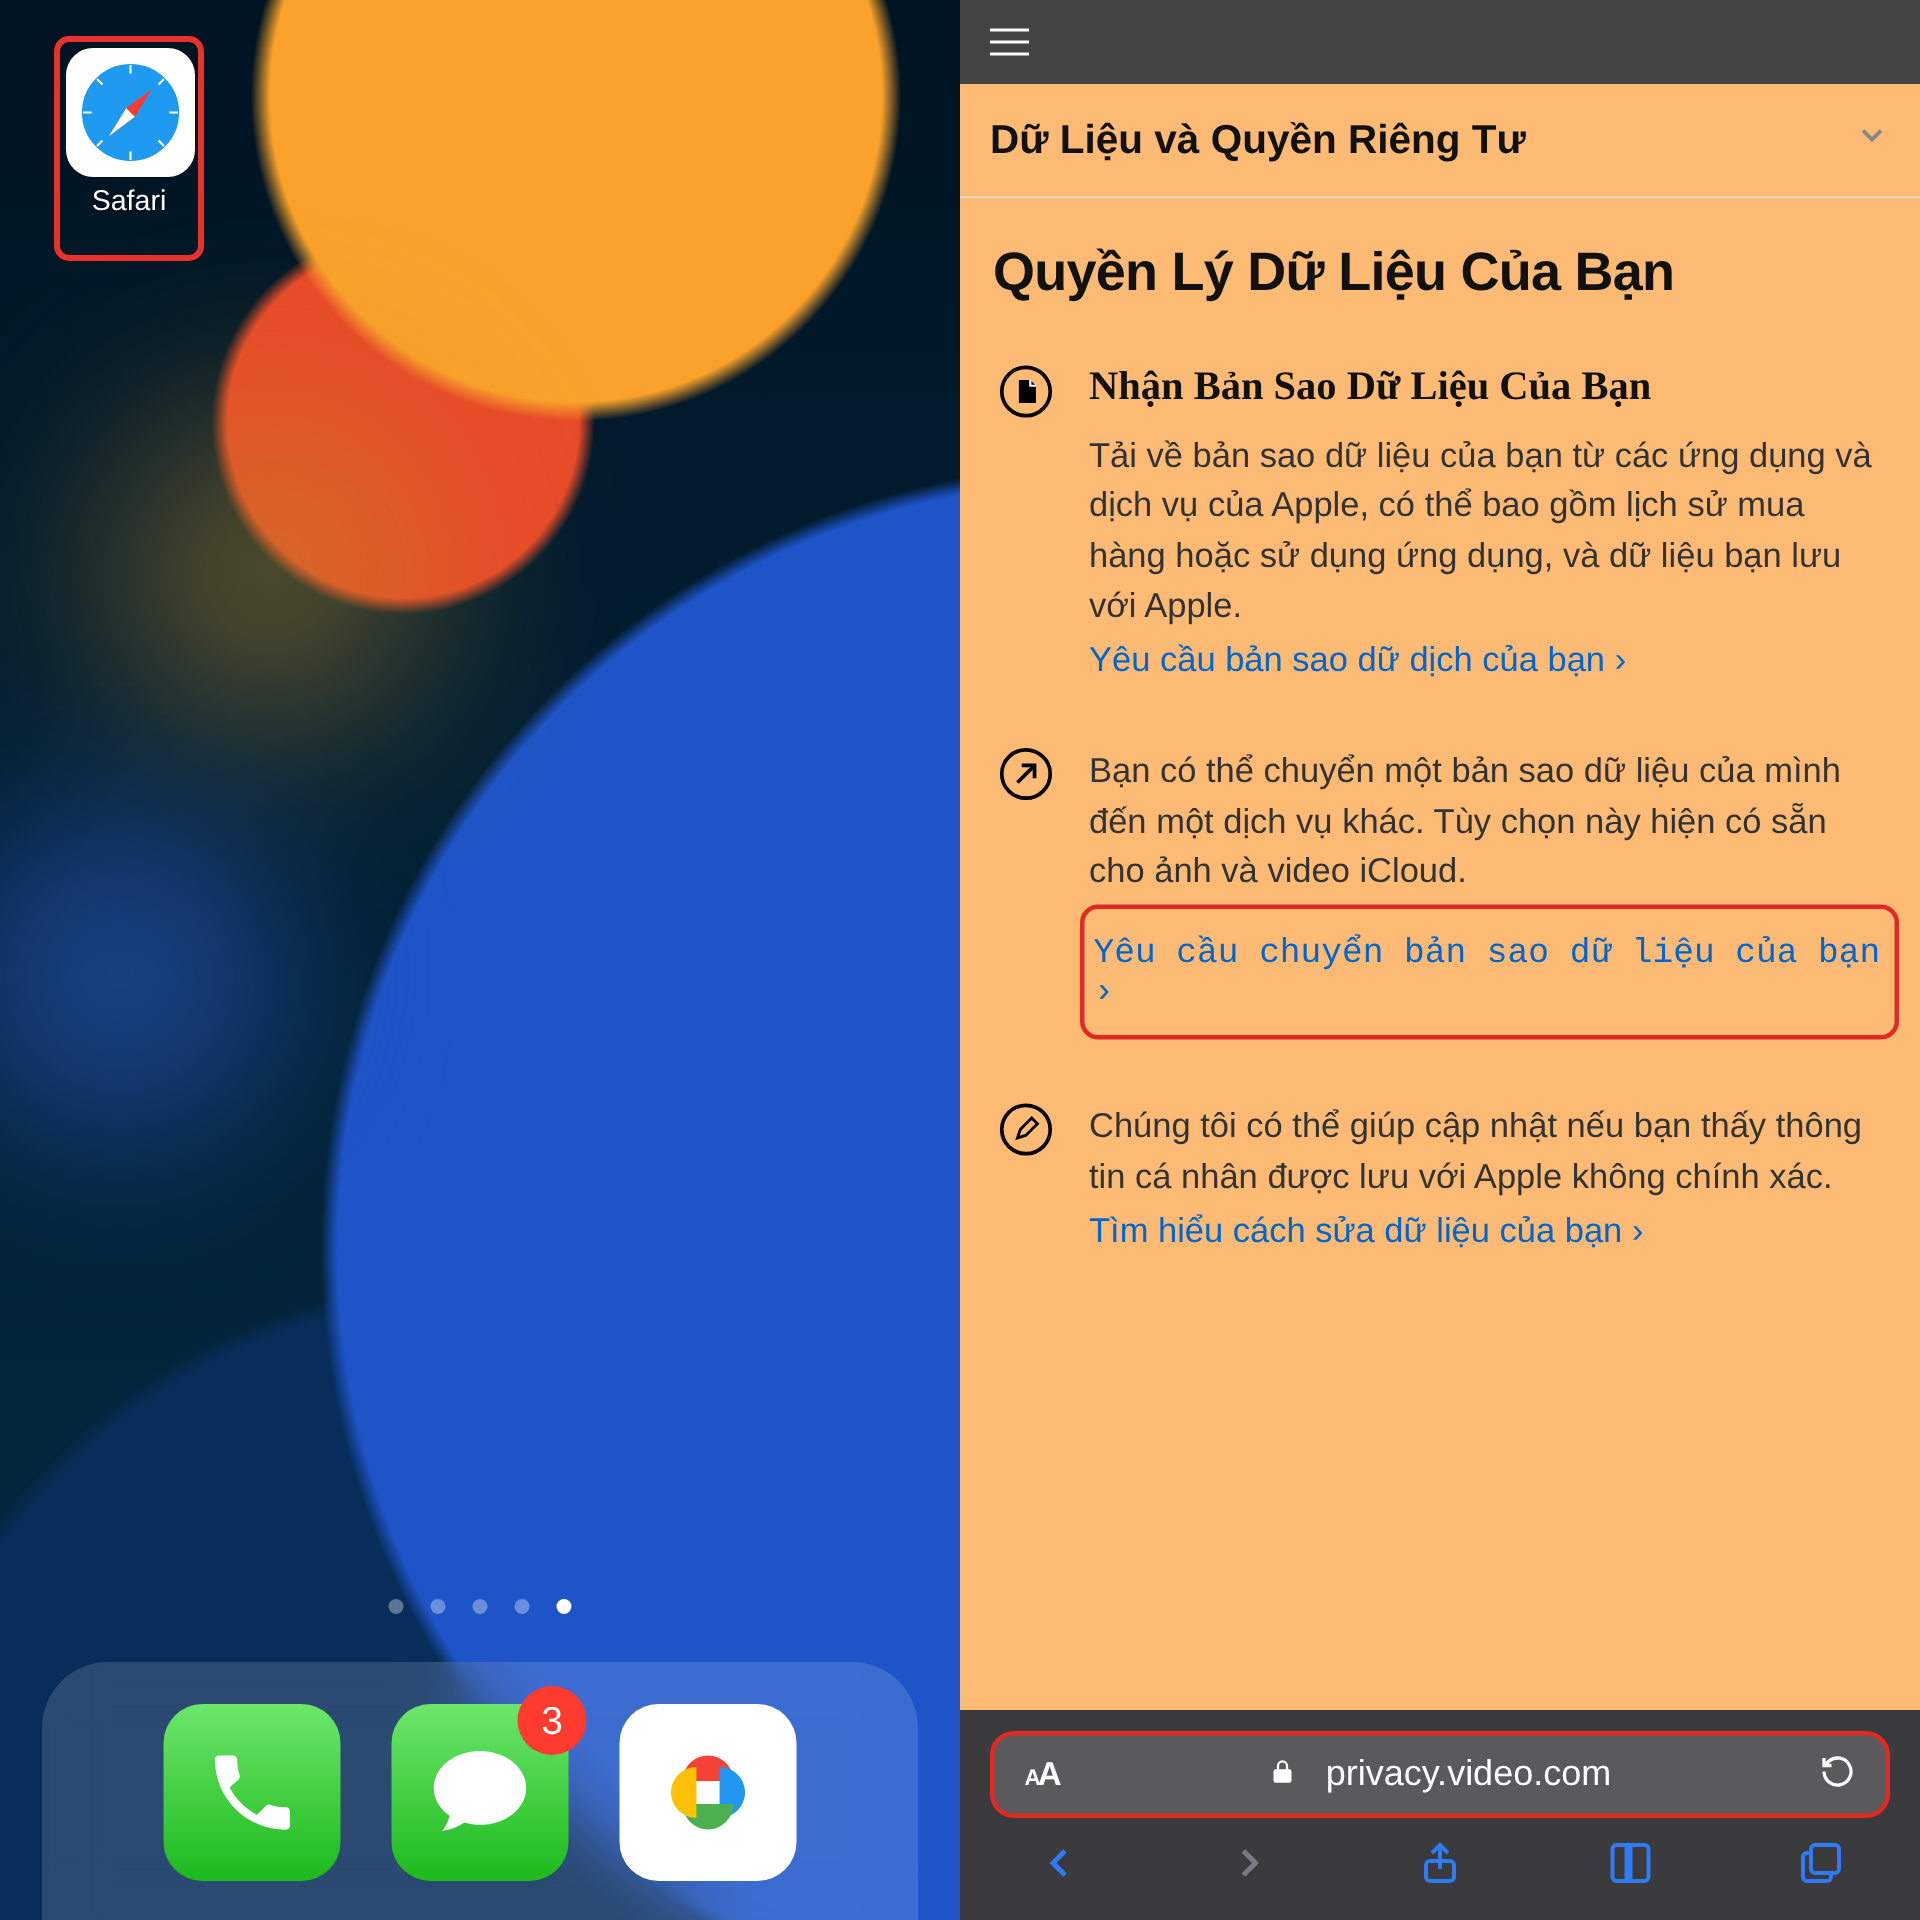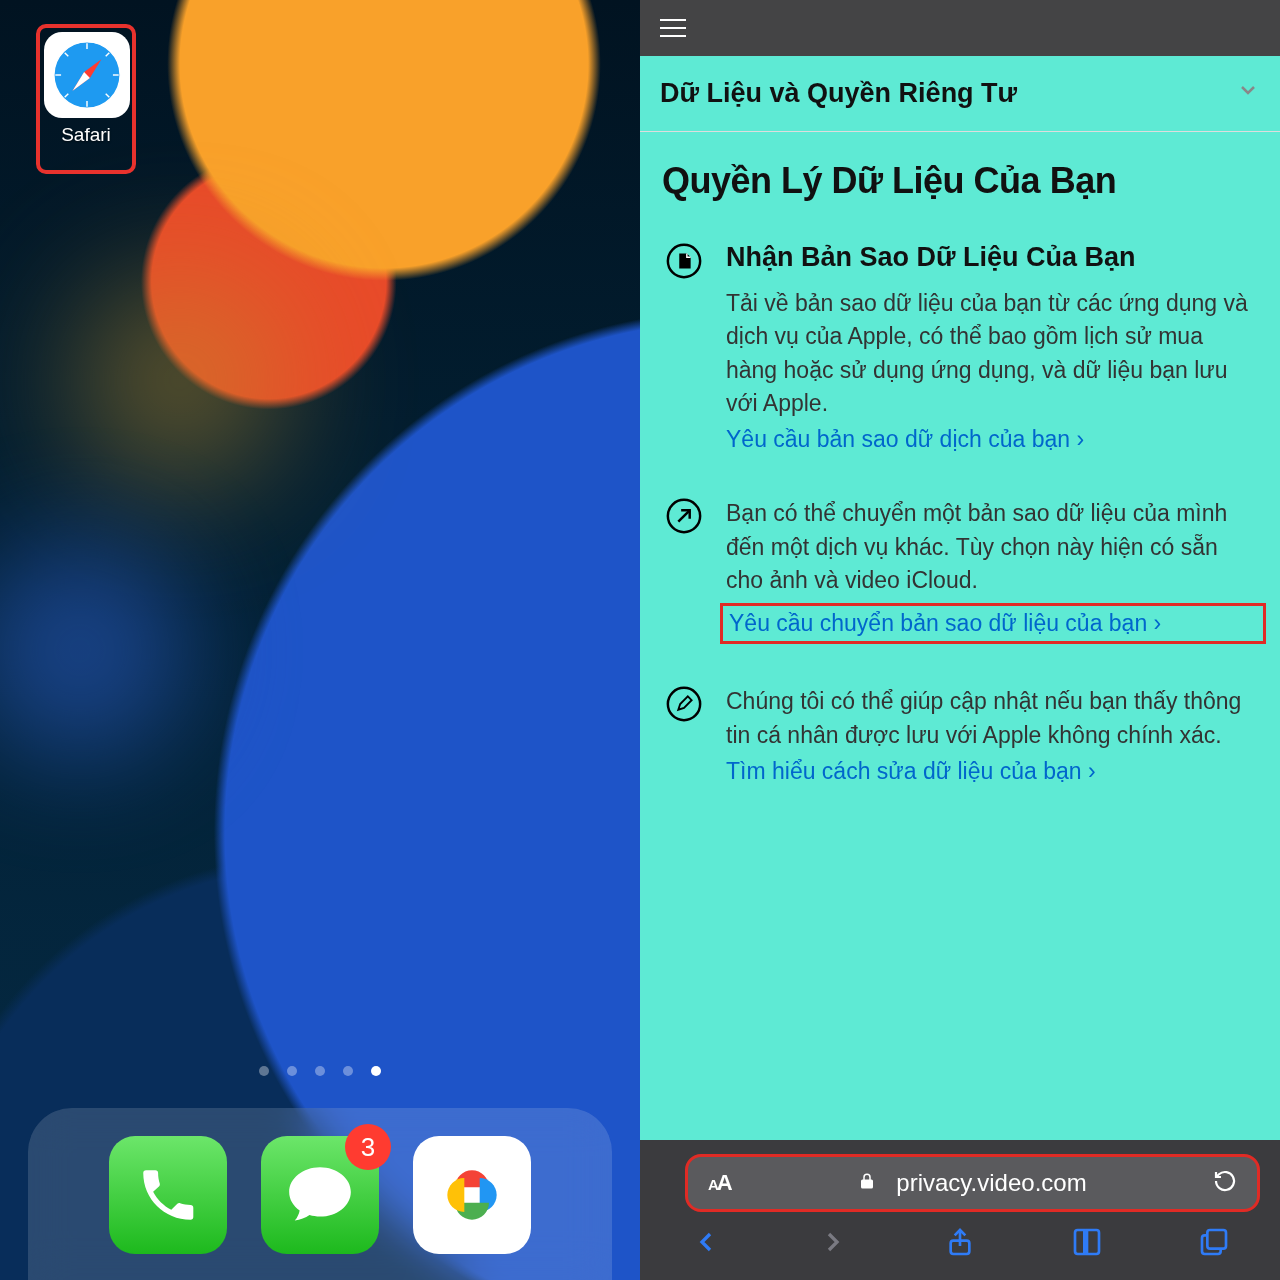--- a/index.html
+++ b/index.html
@@ -111,21 +111,21 @@
     border-radius: 50%;
     background: #ff3b30;
     color:#fff;
     display:flex; align-items:center; justify-content:center;
     font-size: 26px; font-weight:500;
   }
   
   .right {
     width: 640px;
     height: 1280px;
-    background: #5eead4;
+    background: #fdba74;
     display: flex;
     flex-direction: column;
     position: relative;
   }
   .topbar {
     height: 56px;
     background: #444445;
     display: flex;
     align-items: center;
     justify-content: space-between;
@@ -160,53 +160,54 @@
     flex:0 0 44px;
     display:flex; justify-content:center;
   }
   .item .ico svg { width:38px; height:38px; }
   .item .txt { flex:1; }
   .item h2 {
     font-size: 27px;
     font-weight: 700;
     margin-bottom: 14px;
     color:#111;
+    font-family:Liberation Serif, serif;
   }
   .item p {
     font-size: 23px;
     line-height: 1.45;
     color:#333;
   }
   .item a {
     display:block;
     margin-top: 6px;
     font-size: 23px;
     color:#0066cc;
     text-decoration:none;
   }
   .redbox {
     border: 3px solid #e02b25;
-    border-radius: 0;
-    padding: 4px 6px;
+    border-radius: 12px;
+    padding: 16px 6px;
     margin: 3px -6px -3px;
+    font-family: Liberation Mono, monospace;
   }
   .bottombar {
     background:#3b3b3e;
     padding: 14px 20px 0;
   }
   .urlpill {
     height: 58px;
     background:#5a5a5d;
     border: 3px solid #e02b25;
     border-radius: 16px;
     display:flex; align-items:center; justify-content:center;
     gap: 20px;
     color:#fff;
     position:relative;
-    margin-left:25px;
   }
   .urlpill .aa { position:absolute; left:20px; font-size:22px; letter-spacing:-2px; font-weight:600; }
   .urlpill .aa small{ font-size:15px; }
   .urlpill .reload { position:absolute; right:20px; }
   .urlpill .host { font-size:24px; }
   .toolbar {
     height: 68px;
     display:flex; align-items:center; justify-content:space-between;
     padding: 0 30px 4px;
   }

